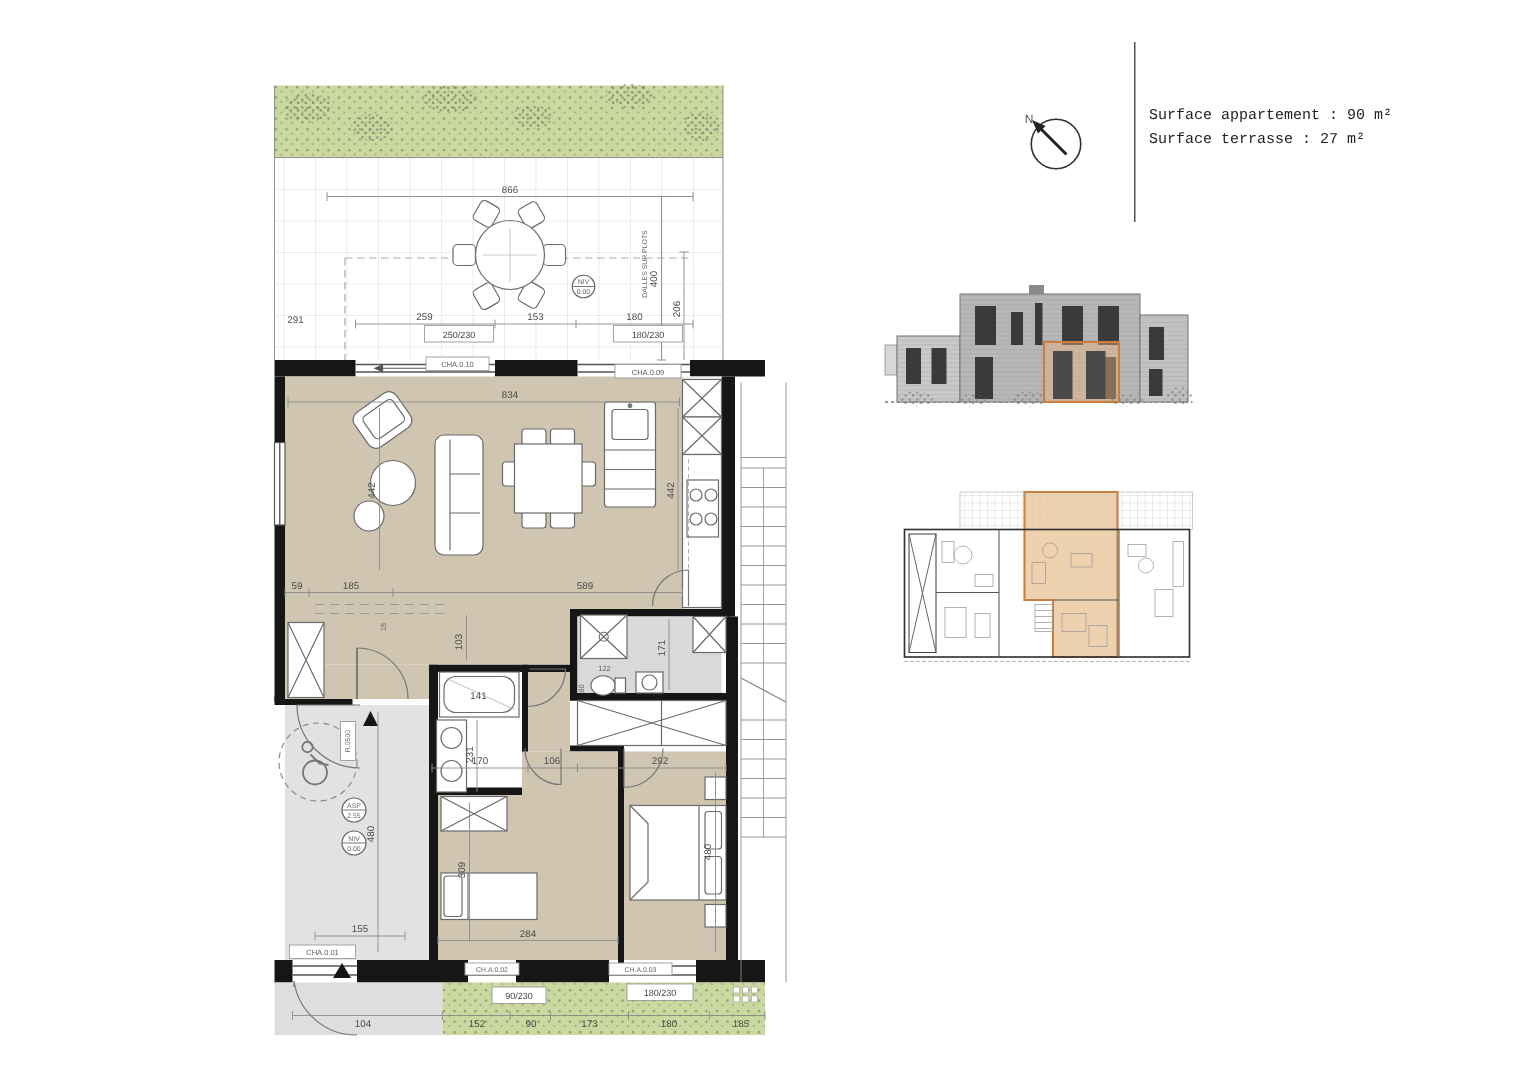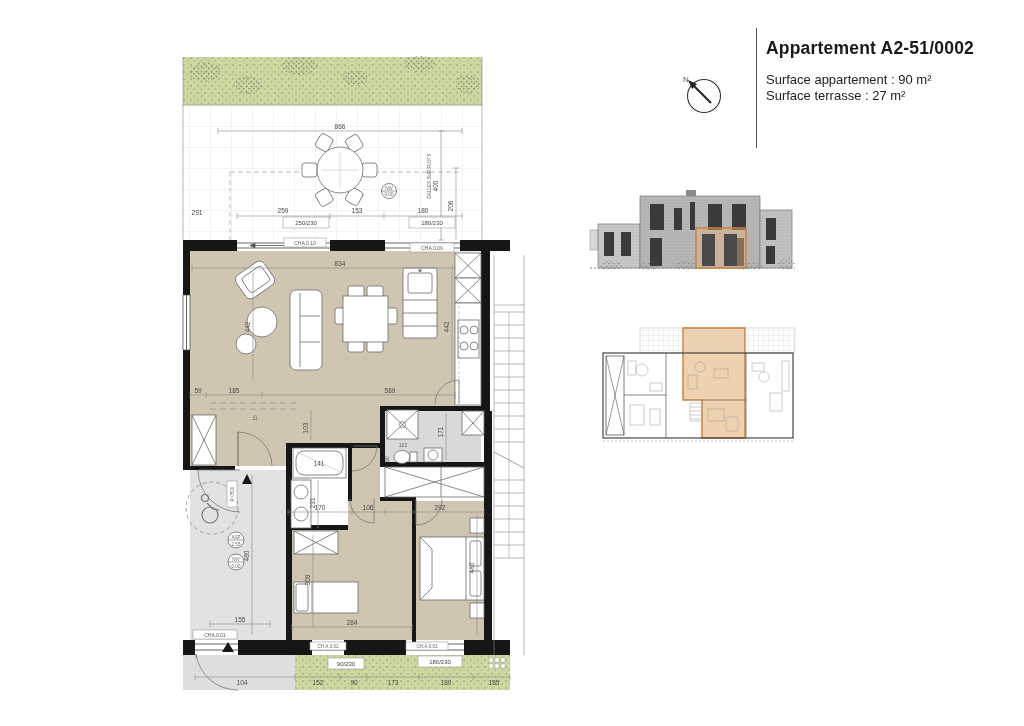--- a/index.html
+++ b/index.html
@@ -14,21 +14,21 @@
   .dimline{stroke:#8a8a8a;stroke-width:0.6;fill:none;}
   .furn{stroke:#6b6b6b;stroke-width:0.8;fill:#ffffff;}
   .furnl{stroke:#6b6b6b;stroke-width:0.8;fill:none;}
   .thin{stroke:#888;stroke-width:0.6;fill:none;}
   .wall{fill:#161616;}
   .win{stroke:#555;stroke-width:0.9;fill:none;}
   .arc{stroke:#777;stroke-width:0.8;fill:none;}
   .accentstroke{stroke:#c97f3d;stroke-width:1.4;fill:none;}
   #title{position:absolute;left:766px;top:38px;font-size:17.5px;font-weight:bold;color:#1a1a1a;
          letter-spacing:0.2px;}
-  .surf{position:absolute;left:766px;font-size:13px;color:#222;}
+  .surf{position:absolute;left:766px;font-size:10px;color:#222;font-family:Liberation Mono, monospace;}
   #divider{position:absolute;left:756px;top:28px;width:1px;height:120px;background:#555;}
 </style>
 </head>
 <body>
 
 <div id="page">
 
 <svg width="1024" height="726" viewBox="0 0 1024 726">
   <defs>
     <pattern id="tgrid" width="21" height="21" patternUnits="userSpaceOnUse">
@@ -451,17 +451,16 @@
           <rect x="172" y="68" width="12" height="18"></rect>
       <rect x="184" y="36" width="7" height="30"></rect>
       <rect x="92" y="78" width="12" height="18"></rect>
       <path d="M92,82 H104 M92,86 H104 M92,90 H104 M92,94 H104"></path>
     </g>
     <line x1="5" y1="116" x2="195" y2="116" stroke="#999" stroke-width="0.6" stroke-dasharray="2 2"></line>
   </g>
 </svg>
 
 <div id="divider"></div>
-<div id="title">Appartement A2-51/0002</div>
 <div class="surf" style="top:72px;">Surface appartement : 90 m²</div>
 <div class="surf" style="top:88px;">Surface terrasse : 27 m²</div>
 
 </div>
 
 </body></html>

